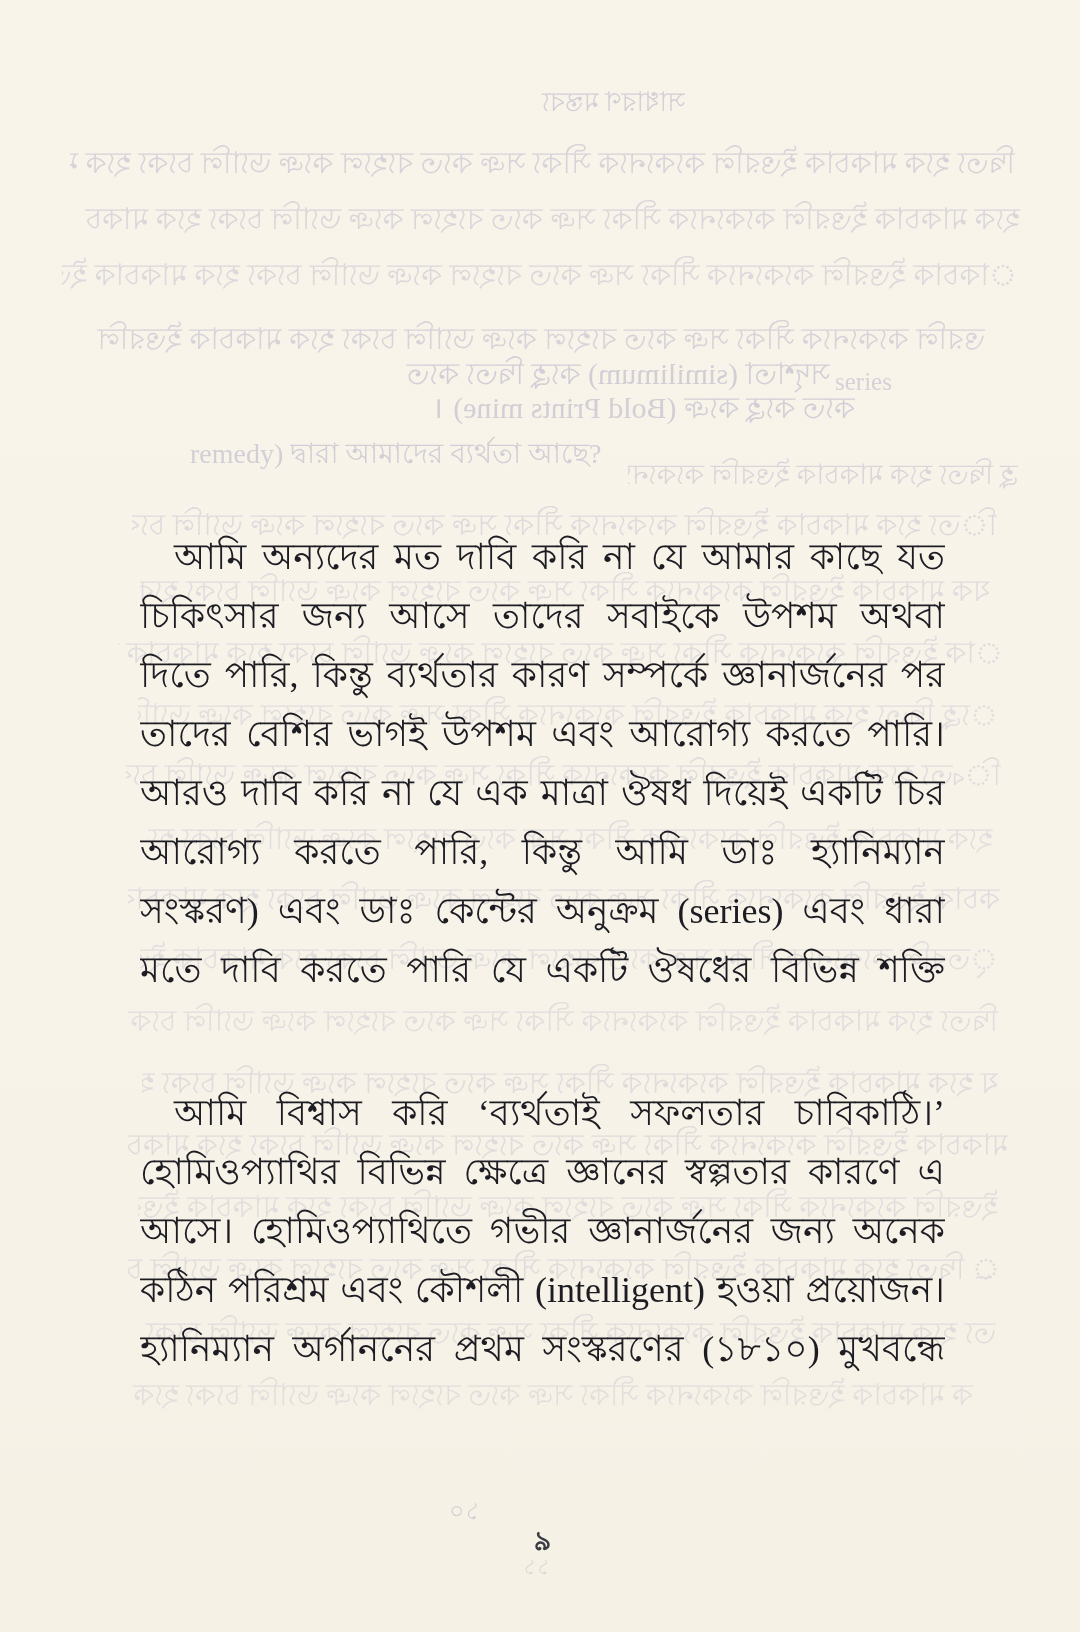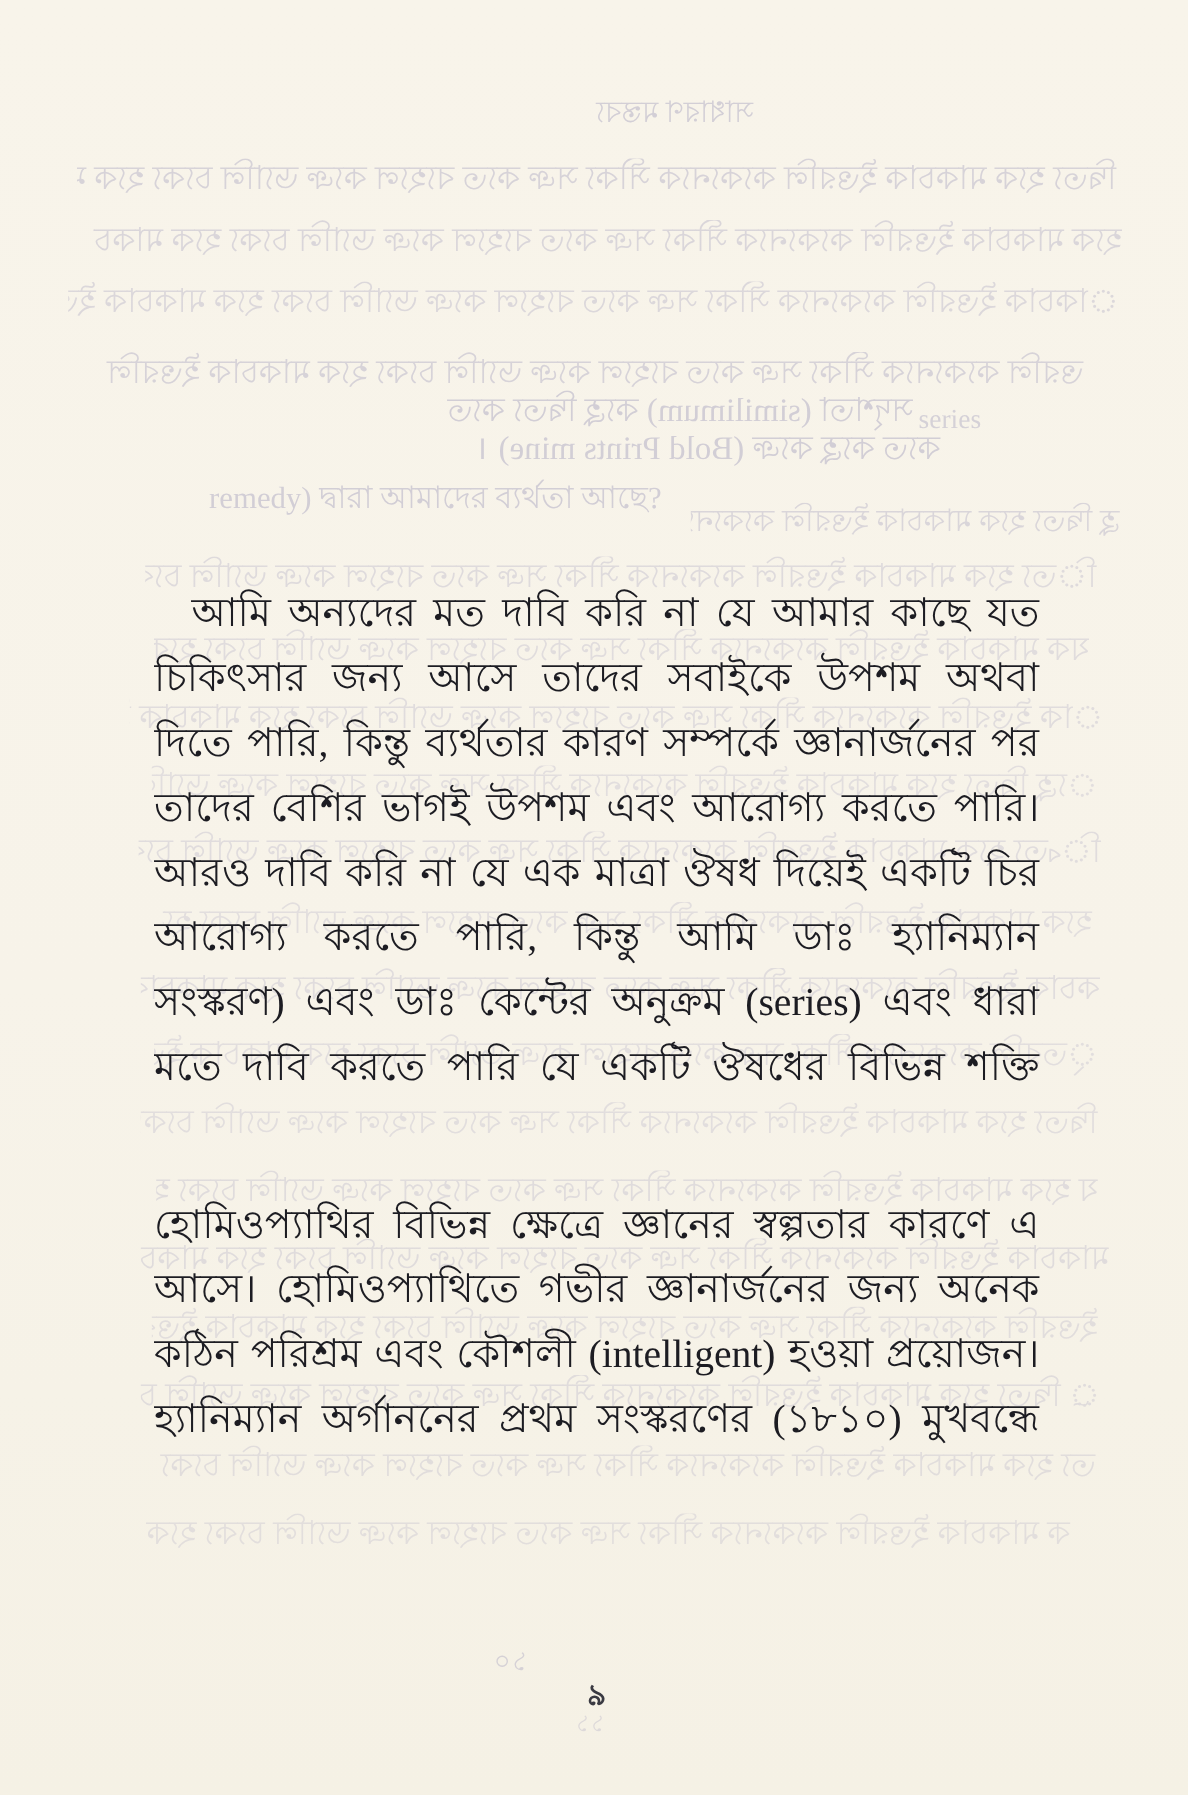--- a/index.html
+++ b/index.html
@@ -78,20 +78,21 @@
       <div class="bline indent">আমি অন্যদের মত দাবি করি না যে আমার কাছে যত রোগী</div>
       <div class="bline">চিকিৎসার জন্য আসে তাদের সবাইকে উপশম অথবা আরোগ্য</div>
       <div class="bline">দিতে পারি, কিন্তু ব্যর্থতার কারণ সম্পর্কে জ্ঞানার্জনের পর আমি</div>
       <div class="bline">তাদের বেশির ভাগই উপশম এবং আরোগ্য করতে পারি। আমি</div>
       <div class="bline">আরও দাবি করি না যে এক মাত্রা ঔষধ দিয়েই একটি চির রোগ</div>
       <div class="bline">আরোগ্য করতে পারি, কিন্তু আমি ডাঃ হ্যানিম্যান (অর্গাননের ষষ্ঠ</div>
       <div class="bline">সংস্করণ) এবং ডাঃ কেন্টের অনুক্রম (series) এবং ধারা (degree)</div>
       <div class="bline">মতে দাবি করতে পারি যে একটি ঔষধের বিভিন্ন শক্তি (potencies)</div>
     </div>
   <div class="para" id="para2">
+      <div class="bline indent">আমি বিশ্বাস করি ‘ব্যর্থতাই সফলতার চাবিকাঠি।’</div>
       <div class="bline">হোমিওপ্যাথির বিভিন্ন ক্ষেত্রে জ্ঞানের স্বল্পতার কারণে এ ব্যর্থতা</div>
       <div class="bline">আসে। হোমিওপ্যাথিতে গভীর জ্ঞানার্জনের জন্য অনেক বছরের</div>
       <div class="bline">কঠিন পরিশ্রম এবং কৌশলী (intelligent) হওয়া প্রয়োজন। ডাঃ</div>
       <div class="bline">হ্যানিম্যান অর্গাননের প্রথম সংস্করণের (১৮১০) মুখবন্ধে পর্যাপ্ত</div>
     </div>
 
   <div class="pageno">৯</div>
 </div>
 
 </body></html>

